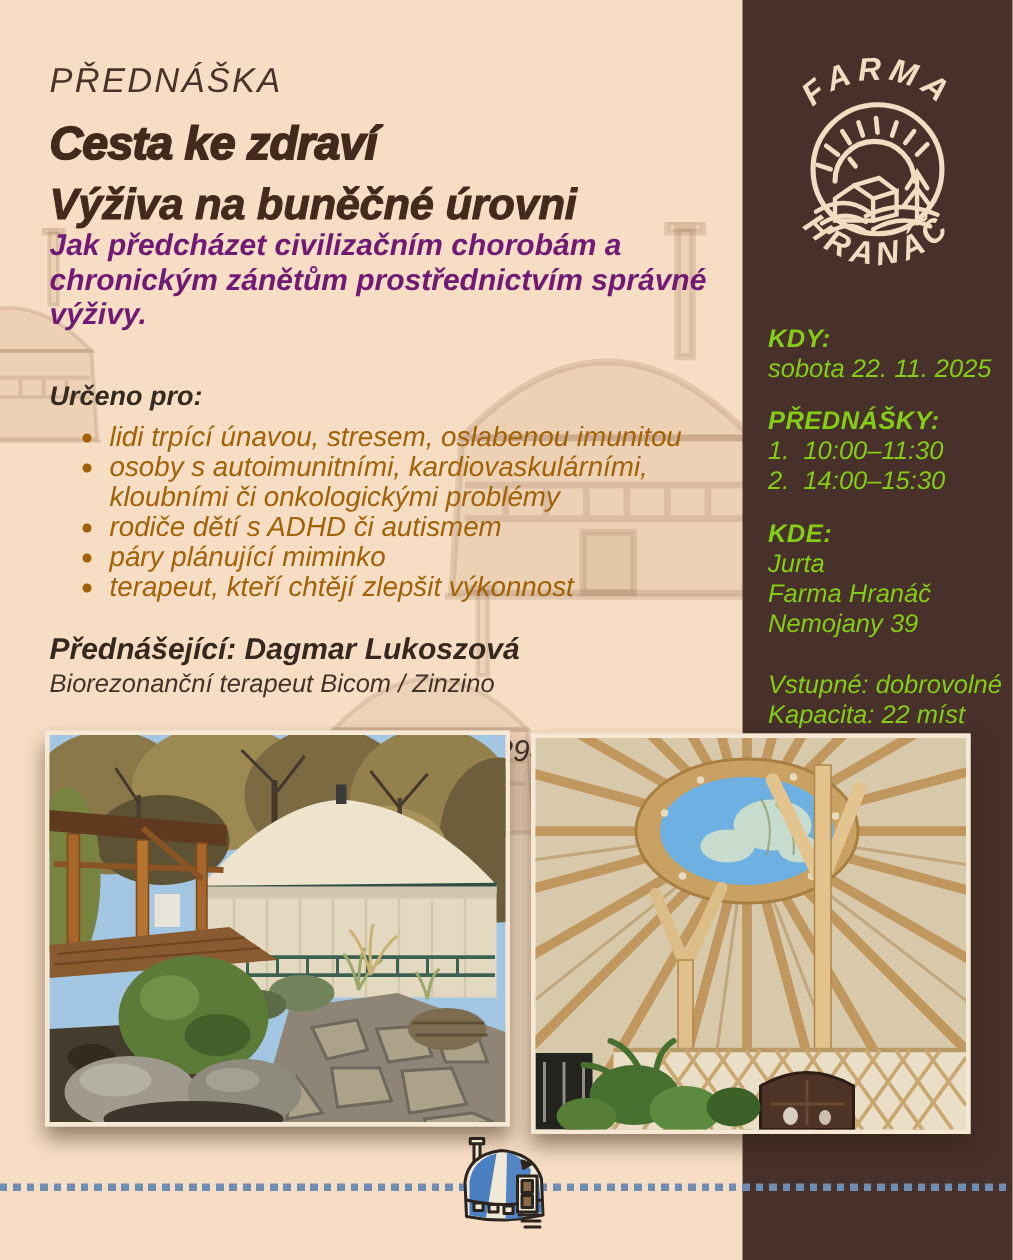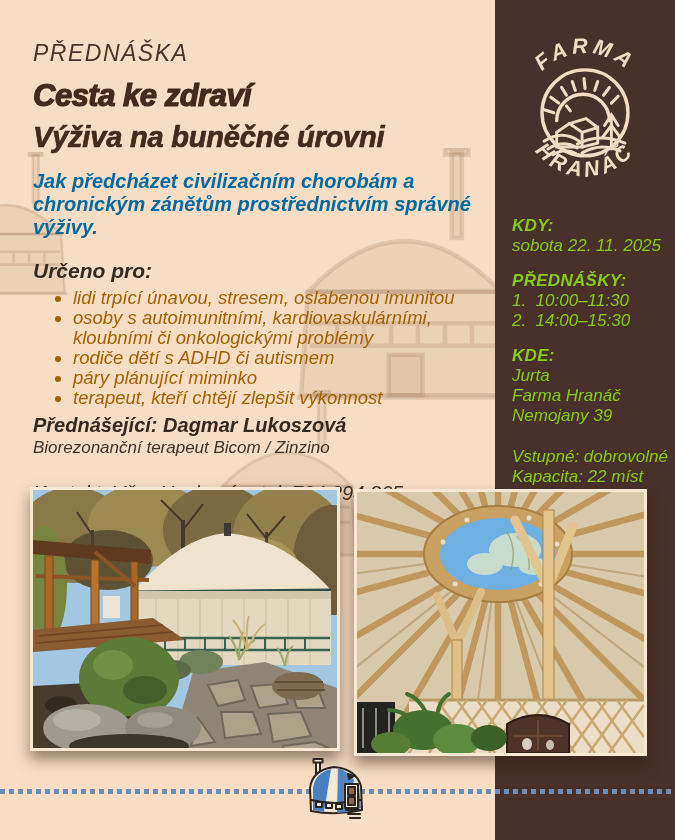--- a/index.html
+++ b/index.html
@@ -9,25 +9,25 @@
   }
   
   .wm{position:absolute;z-index:1;pointer-events:none;}
   
   .content{position:absolute;left:33px;top:0;width:458px;z-index:2;}
   .kicker{margin-top:40px;font-size:23px;letter-spacing:1.5px;font-weight:500;color:#4a332a;}
   .title{margin-top:5px;font-size:31px;line-height:48px;font-weight:800;color:#44291d;
          letter-spacing:-0.5px;-webkit-text-stroke:1.2px #44291d;}
   .subtitle{margin-top:1px;font-size:29px;line-height:32px;font-weight:800;color:#44291d;
          letter-spacing:-0.2px;-webkit-text-stroke:0.7px #44291d;}
-  .lead{margin-top:17px;font-size:20px;line-height:23px;font-weight:700;color:#0369a1;width:462px;}
-  .aud-h{margin-top:20px;font-size:21px;line-height:24px;font-weight:700;color:#352a20;}
+  .lead{font-size:20px;line-height:23px;font-weight:700;color:#701a75;width:462px;}
+  .aud-h{margin-top:30px;font-size:18px;line-height:24px;font-weight:700;color:#352a20;}
   ul.aud{margin:5px 0 0 0;padding-left:40px;width:425px;}
   ul.aud li{font-size:18.5px;line-height:20px;color:#a16207;margin:0;padding:0;}
-  .speaker{margin-top:6px;font-size:20px;line-height:22px;font-weight:700;color:#35281e;}
+  .speaker{margin-top:21px;font-size:20px;line-height:22px;font-weight:700;color:#35281e;}
   .speaker-desc{margin-top:1px;font-size:17px;line-height:22px;color:#41332a;}
   .contact{margin-top:23px;font-size:20px;color:#41332a;}
   
   .sidebar{position:absolute;left:495px;top:0;width:180px;height:840px;background:#47312a;z-index:3;}
   .logo{display:block;margin:18px auto 0 auto;}
   .side-info{margin:22px 0 0 17px;color:#84cc16;}
   .side-sec{margin-bottom:15px;}
   .side-h{font-size:17px;line-height:20px;font-weight:700;letter-spacing:0.3px;}
   .side-l{font-size:17px;line-height:20px;}
   

